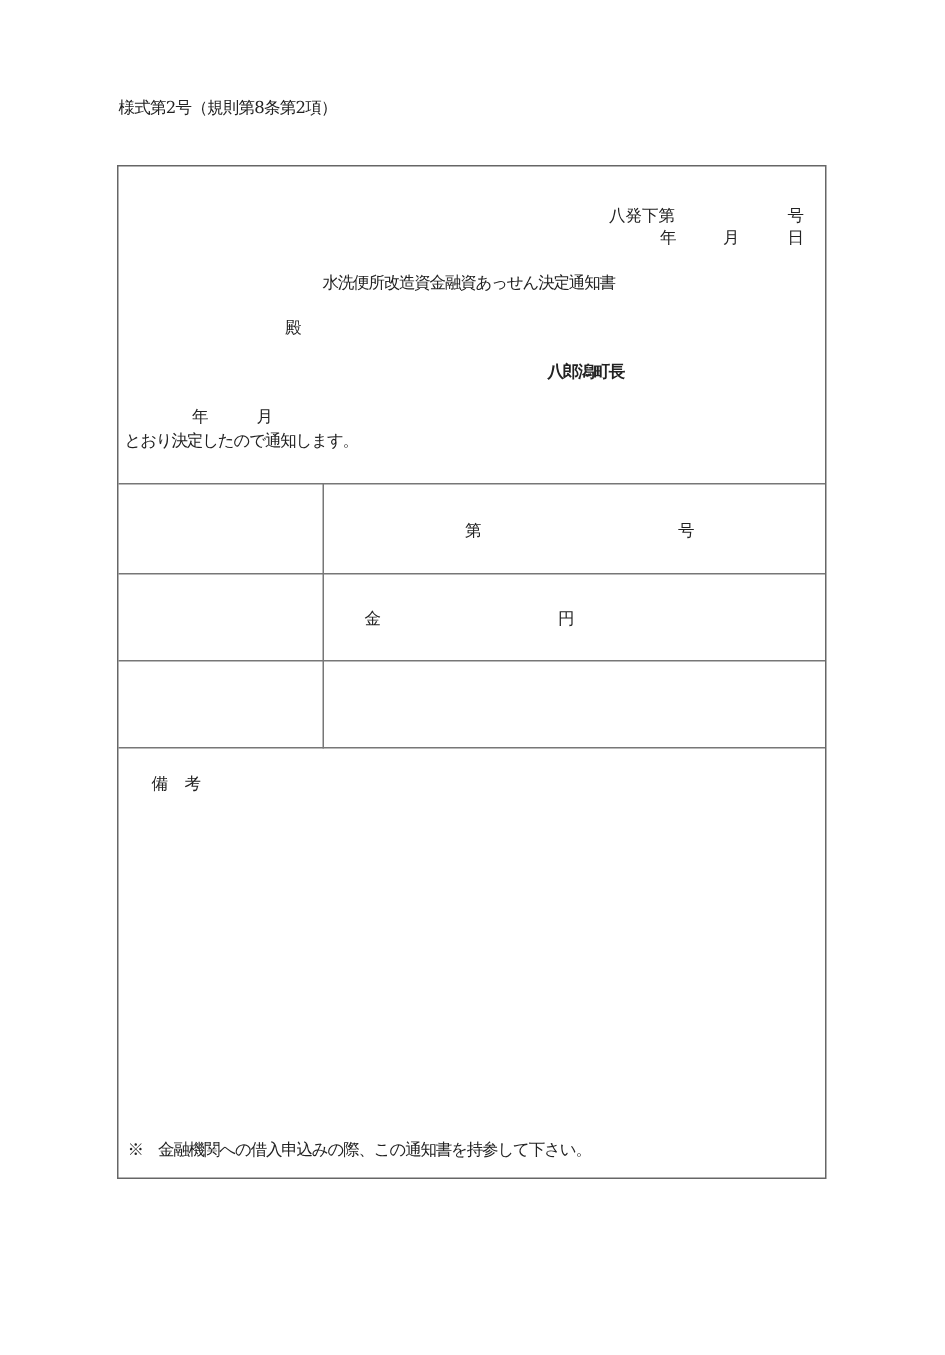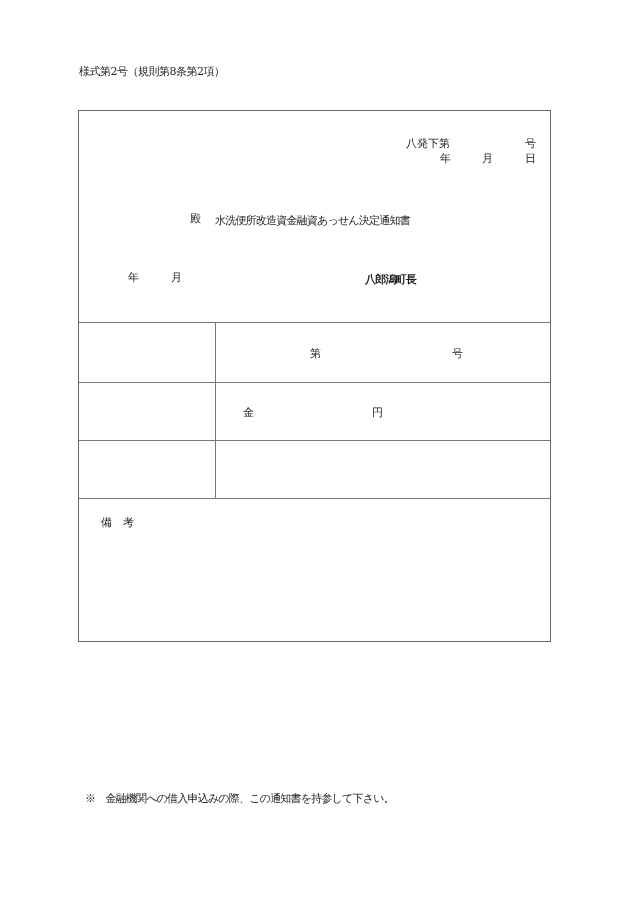--- a/index.html
+++ b/index.html
@@ -4,51 +4,52 @@
   <style>
     html, body { margin: 0; padding: 0; background: #ffffff; }
     body {
       width: 630px; height: 903px; position: relative; overflow: hidden;
       font-family: "DejaVu Serif", "Liberation Serif", serif;
       color: #222; font-size: 11px;
     }
     .abs { position: absolute; white-space: nowrap; }
     .form-id { left: 79px; top: 64px; font-size: 11px; letter-spacing: -0.5px; }
     .frame {
-      position: absolute; left: 78px; top: 110px; width: 473px; height: 532px;
+      position: absolute; left: 78px; top: 110px; width: 473px; height: 676px;
       border: 1px solid #666; box-sizing: border-box;
     }
     .hline { position: absolute; left: 0; right: 0; height: 1px; background: #777; }
     .vline { position: absolute; width: 1px; background: #777; }
     .cell-label {
       position: absolute; left: 0; width: 136px; display: flex;
       align-items: center; justify-content: center; font-size: 11px;
     }
     .spaced { letter-spacing: 3.2px; }
-    .tight { letter-spacing: -0.8px; margin-top: 32px; }
+    .tight { letter-spacing: -0.8px; }
   </style>
 </head>
 <body>
 
 <div class="abs form-id">様式第2号（規則第8条第2項）</div>
 
 <div class="frame">
 
   <div class="abs" style="left:327px;top:25px;">八発下第</div>
   <div class="abs" style="left:446px;top:25px;">号</div>
   <div class="abs" style="left:361px;top:40px;">年</div>
   <div class="abs" style="left:403px;top:40px;">月</div>
   <div class="abs" style="left:446px;top:40px;">日</div>
 
   <div class="abs tight" style="left:136px;top:70px;">水洗便所改造資金融資あっせん決定通知書</div>
   <div class="abs" style="left:111px;top:100px;">殿</div>
   <div class="abs tight" style="left:286px;top:129px;font-weight:bold;">八郎潟町長</div>
 
   <div class="abs" style="left:49px;top:159px;">年</div>
   <div class="abs" style="left:92px;top:159px;">月</div>
+  <div class="abs tight" style="left:4px;top:175px;">とおり決定したので通知します。</div>
 
   <div class="hline" style="top:211px;"></div>
   <div class="hline" style="top:271px;"></div>
   <div class="hline" style="top:329px;"></div>
   <div class="hline" style="top:387px;"></div>
   <div class="vline" style="left:136px;top:211px;height:177px;"></div>
 
   <div class="abs" style="left:231px;top:235px;">第</div>
   <div class="abs" style="left:373px;top:235px;">号</div>
 

